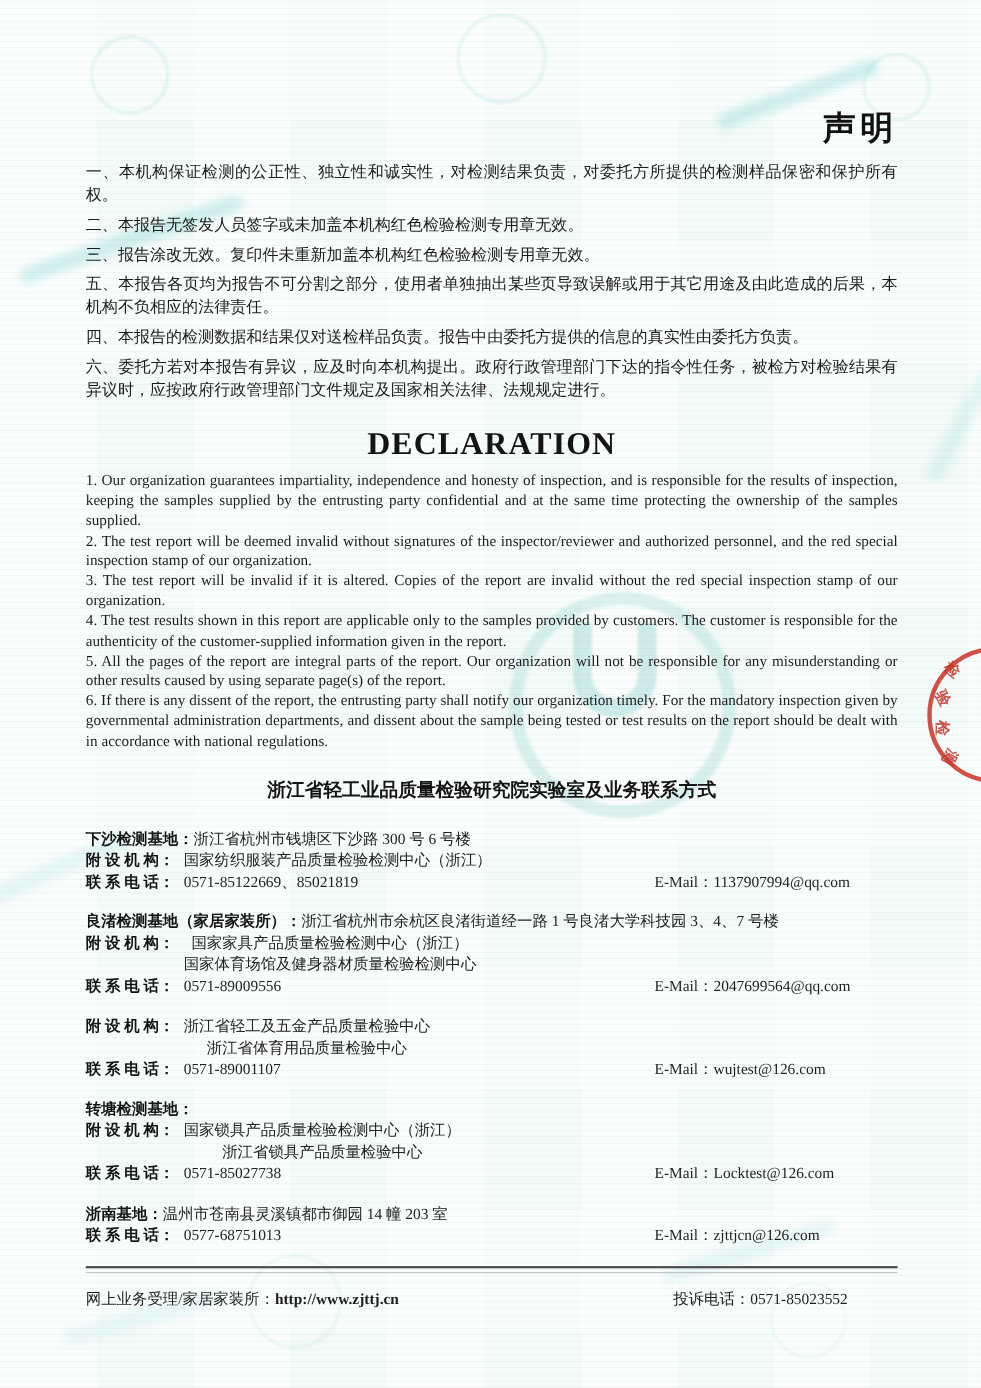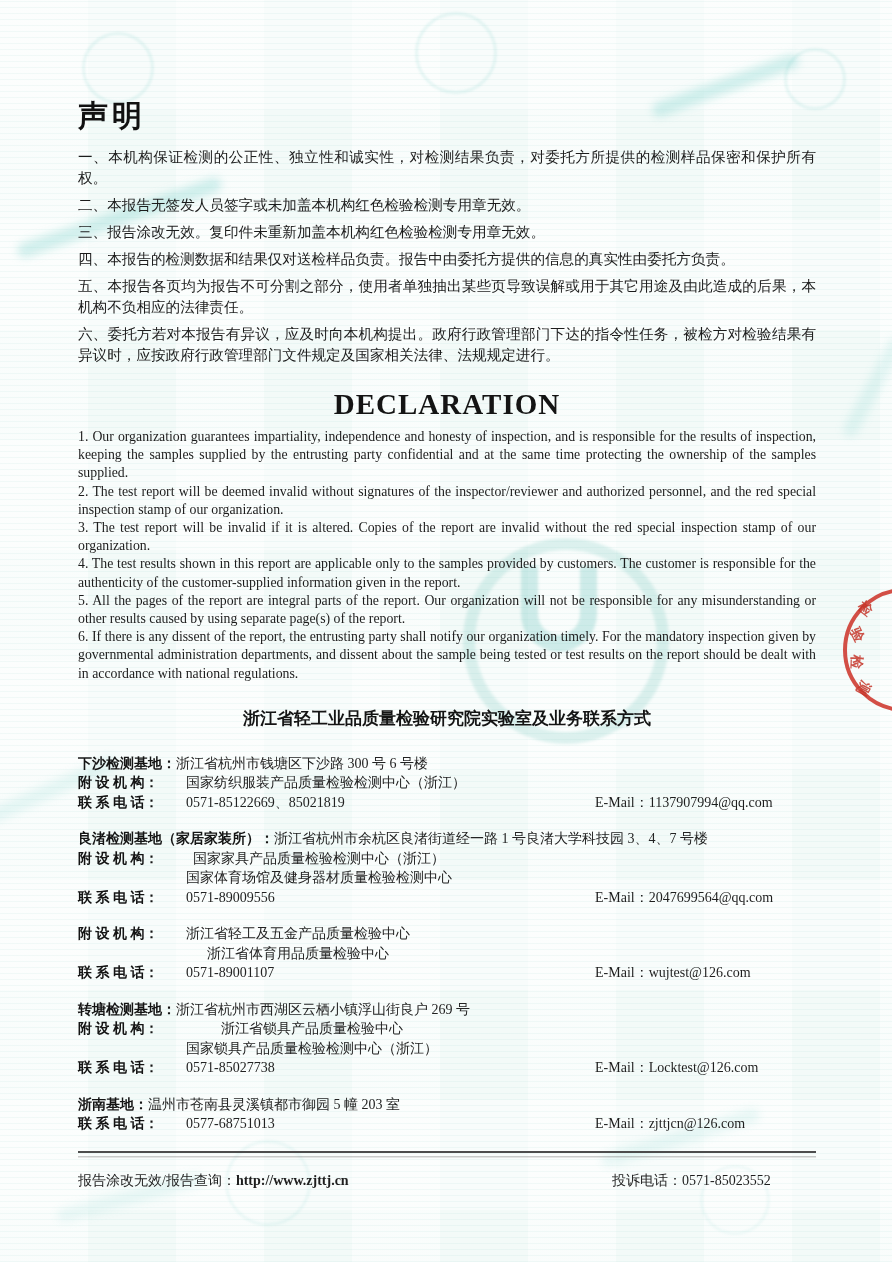--- a/index.html
+++ b/index.html
@@ -32,36 +32,36 @@
 
   
   .stamp-arc { position:absolute; left:843px; top:588px; width:124px; height:124px;
     border-radius:50%; border:4px solid rgba(205,55,44,0.88); }
   .stamp-char { position:absolute; font-size:14px; font-weight:bold;
     color:rgba(196,52,40,0.85); font-family:"Liberation Serif",serif; }
 
   
   .content { position:absolute; left:78px; top:0; width:738px; }
 
-  .cn-title { text-align:left; font-size:30px; font-weight:bold;
+  .cn-title { text-align:right; font-size:30px; font-weight:bold;
     letter-spacing:4px; margin-top:96px; margin-bottom:10px; color:#111; }
   .cn-item { font-size:14.6px; line-height:21px; text-align:justify;
     margin-bottom:6px; color:#1c1c1c; }
 
   .en-title { text-align:center; font-size:29px; font-weight:bold;
     letter-spacing:1px; margin-top:22px; margin-bottom:7px; color:#141414; }
   .en-item { font-size:13.8px; line-height:18.2px; text-align:justify; color:#1c1c1c; }
 
   .contact-heading { text-align:center; font-size:17px; font-weight:bold;
     margin-top:24px; margin-bottom:24px; color:#141414; }
 
   .base-block { margin-bottom:17px; font-size:14px; line-height:19.5px; }
   .row { display:flex; position:relative; }
   .lbl { font-weight:bold; color:#141414; white-space:nowrap; }
-  .lbl.fixed { width:108px; flex:none; }
+  .lbl.fixed { width:89px; flex:none; }
   .val { color:#222;text-align:center; }
   .aff-list div { }
   .email-group { position:absolute; left:497px; top:0; white-space:nowrap; }
   .email-label { font-weight:normal;margin-left:20px; }
 
   .footer-rule { margin-top:16px; width:738px; height:5px;
     border-top:2.5px solid #4d4d4d; box-shadow:0 1.5px 0 rgba(110,110,110,0.35); }
   .footer-row { position:relative; margin-top:16px; font-size:14px; }
   .footer-left .site { font-weight:bold; }
   .footer-right { position:absolute; left:534px; top:0; white-space:nowrap; }
@@ -97,22 +97,22 @@
     </div>
   </div>
 
   <div class="content">
 
     <div class="cn-title">声明</div>
     <div>
       <p class="cn-item">一、本机构保证检测的公正性、独立性和诚实性，对检测结果负责，对委托方所提供的检测样品保密和保护所有权。</p>
       <p class="cn-item">二、本报告无签发人员签字或未加盖本机构红色检验检测专用章无效。</p>
       <p class="cn-item">三、报告涂改无效。复印件未重新加盖本机构红色检验检测专用章无效。</p>
+      <p class="cn-item">五、本报告各页均为报告不可分割之部分，使用者单独抽出某些页导致误解或用于其它用途及由此造成的后果，本机构不负相应的法律责任。</p>
       <p class="cn-item">四、本报告的检测数据和结果仅对送检样品负责。报告中由委托方提供的信息的真实性由委托方负责。</p>
-      <p class="cn-item">五、本报告各页均为报告不可分割之部分，使用者单独抽出某些页导致误解或用于其它用途及由此造成的后果，本机构不负相应的法律责任。</p>
       <p class="cn-item">六、委托方若对本报告有异议，应及时向本机构提出。政府行政管理部门下达的指令性任务，被检方对检验结果有异议时，应按政府行政管理部门文件规定及国家相关法律、法规规定进行。</p>
     </div>
 
     <div class="en-title">DECLARATION</div>
     <div>
       <p class="en-item">1. Our organization guarantees impartiality, independence and honesty of inspection, and is responsible for the results of inspection, keeping the samples supplied by the entrusting party confidential and at the same time protecting the ownership of the samples supplied.</p>
       <p class="en-item">2. The test report will be deemed invalid without signatures of the inspector/reviewer and authorized personnel, and the red special inspection stamp of our organization.</p>
       <p class="en-item">3. The test report will be invalid if it is altered. Copies of the report are invalid without the red special inspection stamp of our organization.</p>
       <p class="en-item">4. The test results shown in this report are applicable only to the samples provided by customers. The customer is responsible for the authenticity of the customer-supplied information given in the report.</p>
       <p class="en-item">5. All the pages of the report are integral parts of the report. Our organization will not be responsible for any misunderstanding or other results caused by using separate page(s) of the report.</p>
@@ -169,52 +169,51 @@
       <div class="row">
         <span class="lbl fixed">联  系  电  话：</span>
         <span class="val">0571-89001107</span>
         <span class="email-group"><span class="email-label">E-Mail：</span><span>wujtest@126.com</span></span>
       </div>
     </div>
 
     <div class="base-block">
       <div class="row">
         <span class="lbl">转塘检测基地：</span>
-        <span class="val">浙江省杭州市西湖区云栖小镇浮山街良户 269 号</span>
-      </div>
-      <div class="row">
-        <span class="lbl fixed">附  设  机  构：</span>
-        <span class="val aff-list">
+      </div>
+      <div class="row">
+        <span class="lbl fixed">附  设  机  构：</span>
+        <span class="val aff-list">
+          <div>国家锁具产品质量检验检测中心（浙江）</div>
           <div>浙江省锁具产品质量检验中心</div>
-          <div>国家锁具产品质量检验检测中心（浙江）</div>
         </span>
       </div>
       <div class="row">
         <span class="lbl fixed">联  系  电  话：</span>
         <span class="val">0571-85027738</span>
         <span class="email-group"><span class="email-label">E-Mail：</span><span>Locktest@126.com</span></span>
       </div>
     </div>
 
     <div class="base-block">
       <div class="row">
         <span class="lbl">浙南基地：</span>
-        <span class="val">温州市苍南县灵溪镇都市御园 5 幢 203 室</span>
+        <span class="val">温州市苍南县灵溪镇都市御园 14 幢 203 室</span>
       </div>
       <div class="row">
         <span class="lbl fixed">联  系  电  话：</span>
         <span class="val">0577-68751013</span>
         <span class="email-group"><span class="email-label">E-Mail：</span><span>zjttjcn@126.com</span></span>
       </div>
     </div>
 
     <div class="footer-rule"></div>
     <div class="footer-row">
       <span class="footer-left">
-        <span>报告涂改无效/报告查询：</span><span class="site">http://www.zjttj.cn</span>
+        <span>网上业务受理/家居家装所：</span><span class="site">http://www.zjttj.cn</span>
       </span>
       <span class="footer-right">
         <span>投诉电话：</span><span>0571-85023552</span>
       </span>
     </div>
 
   </div>
 </div>
 
 </body></html>

